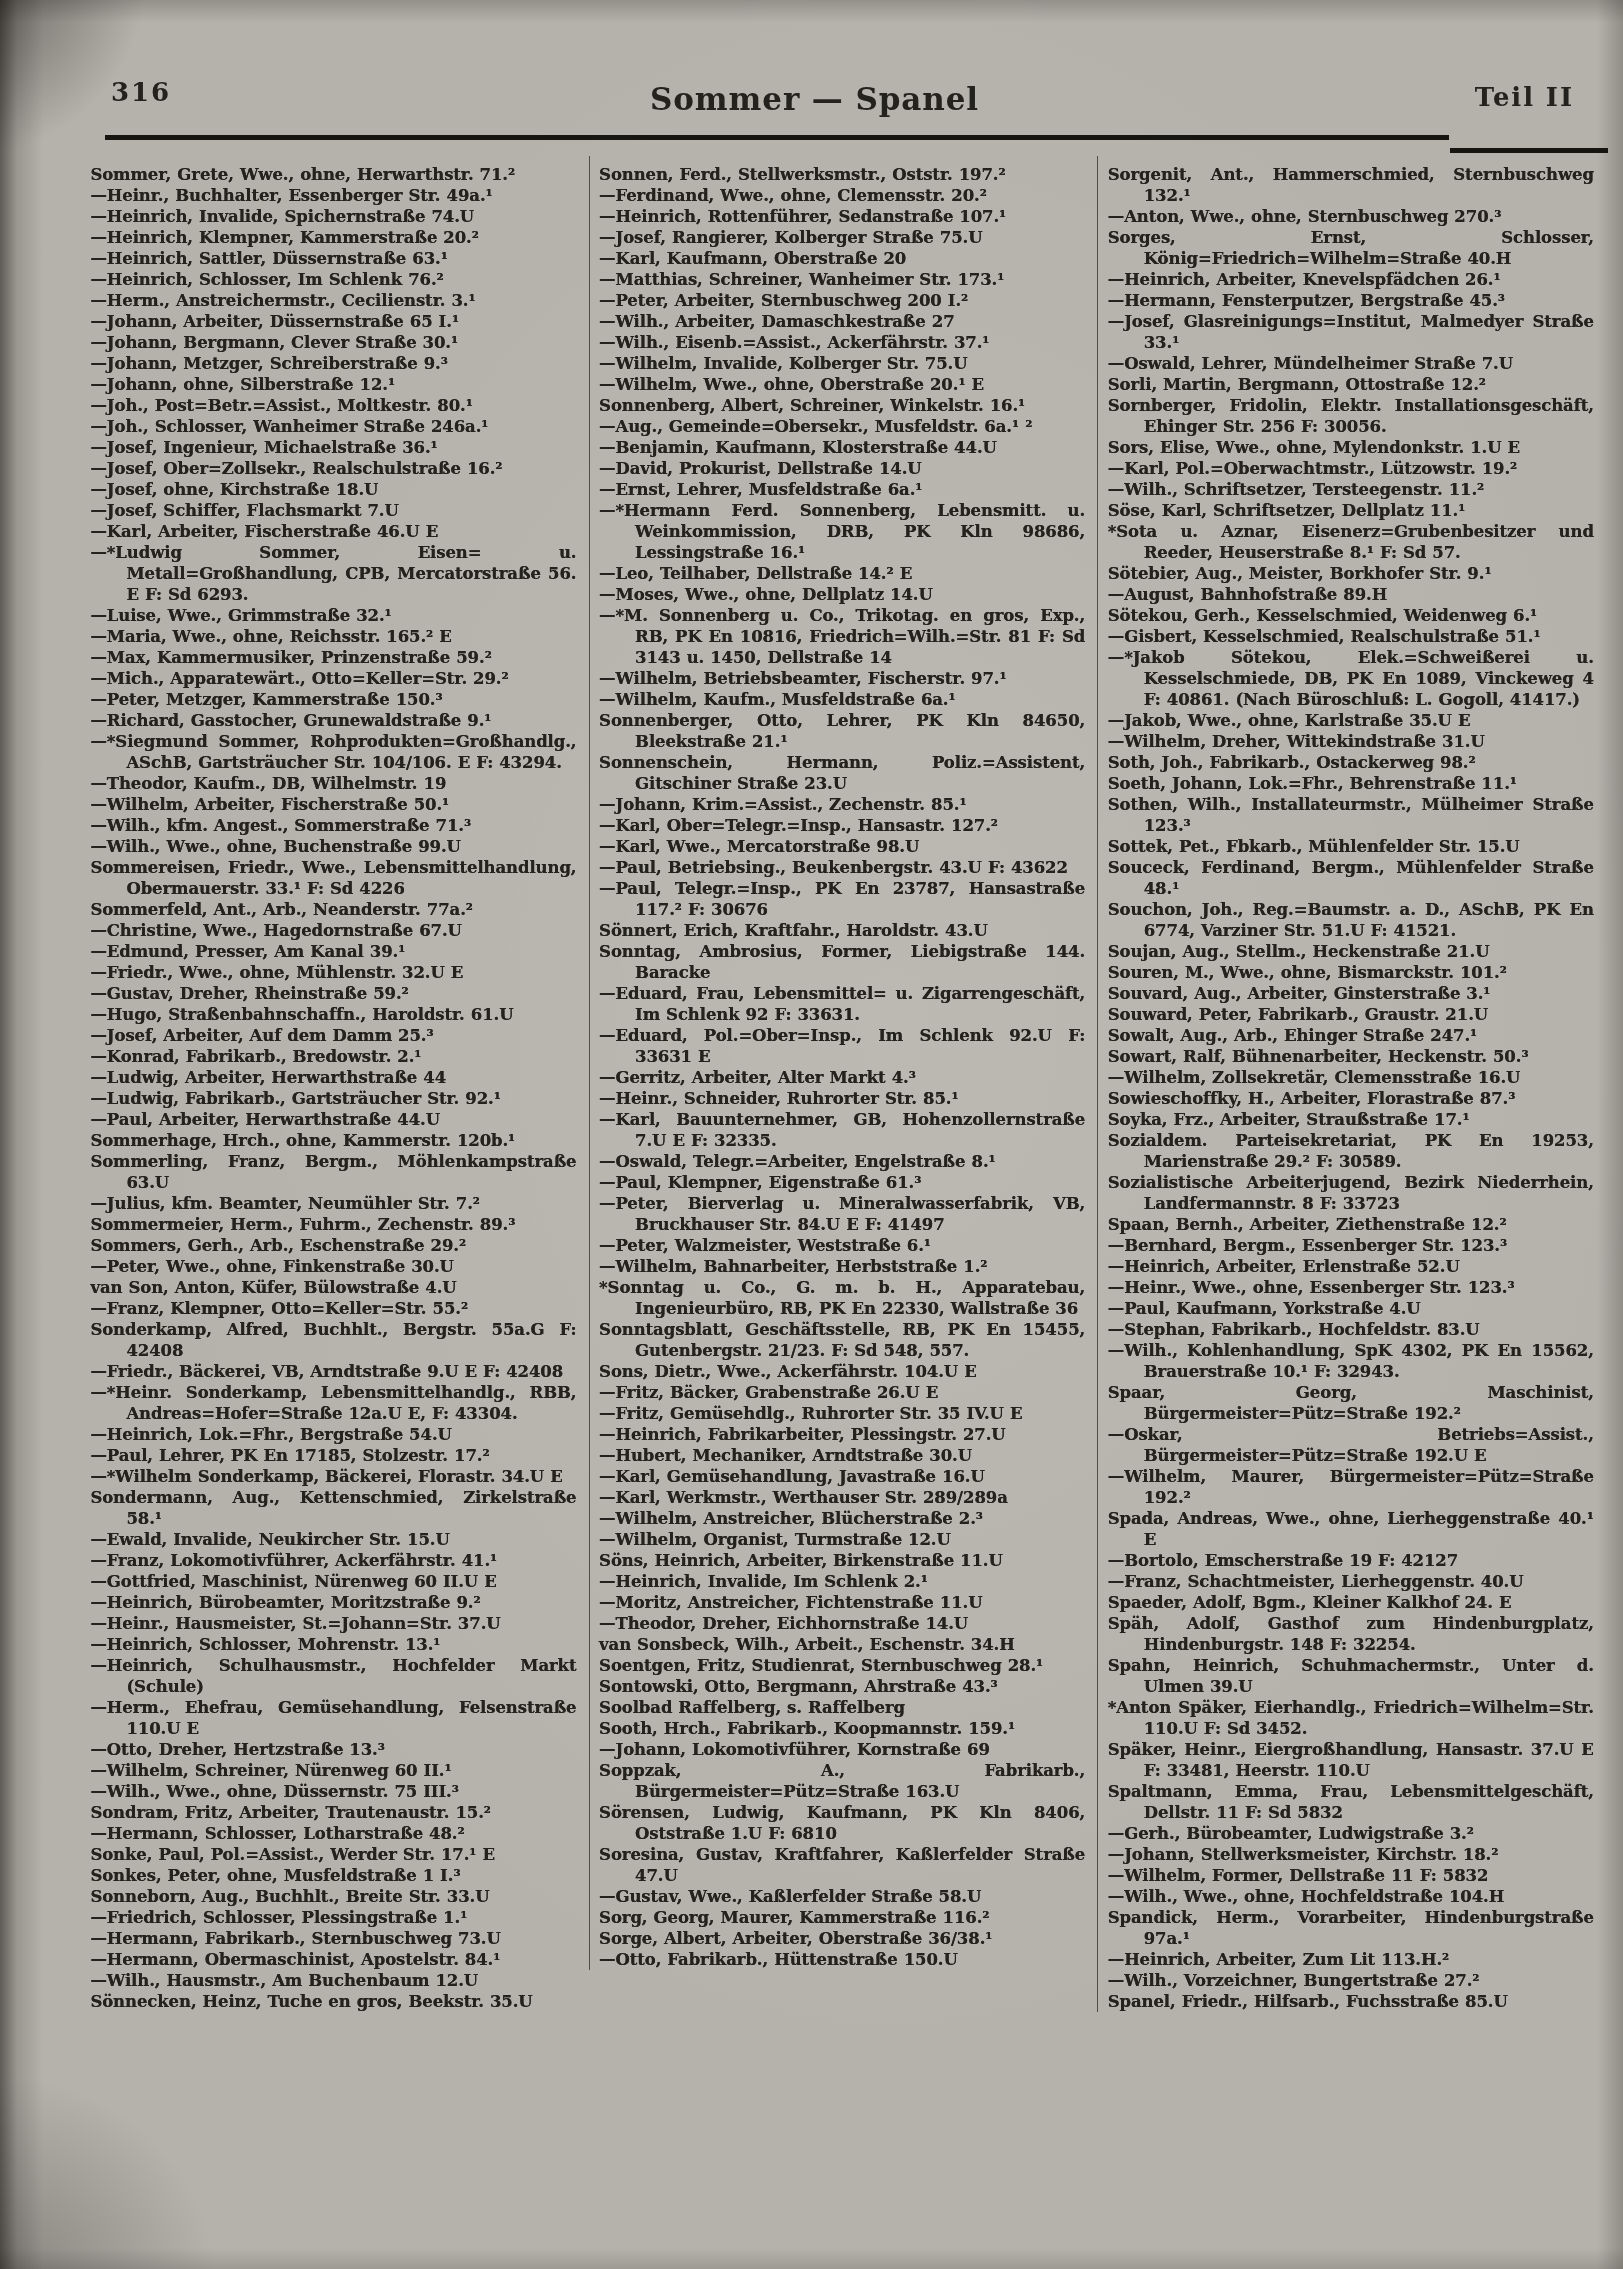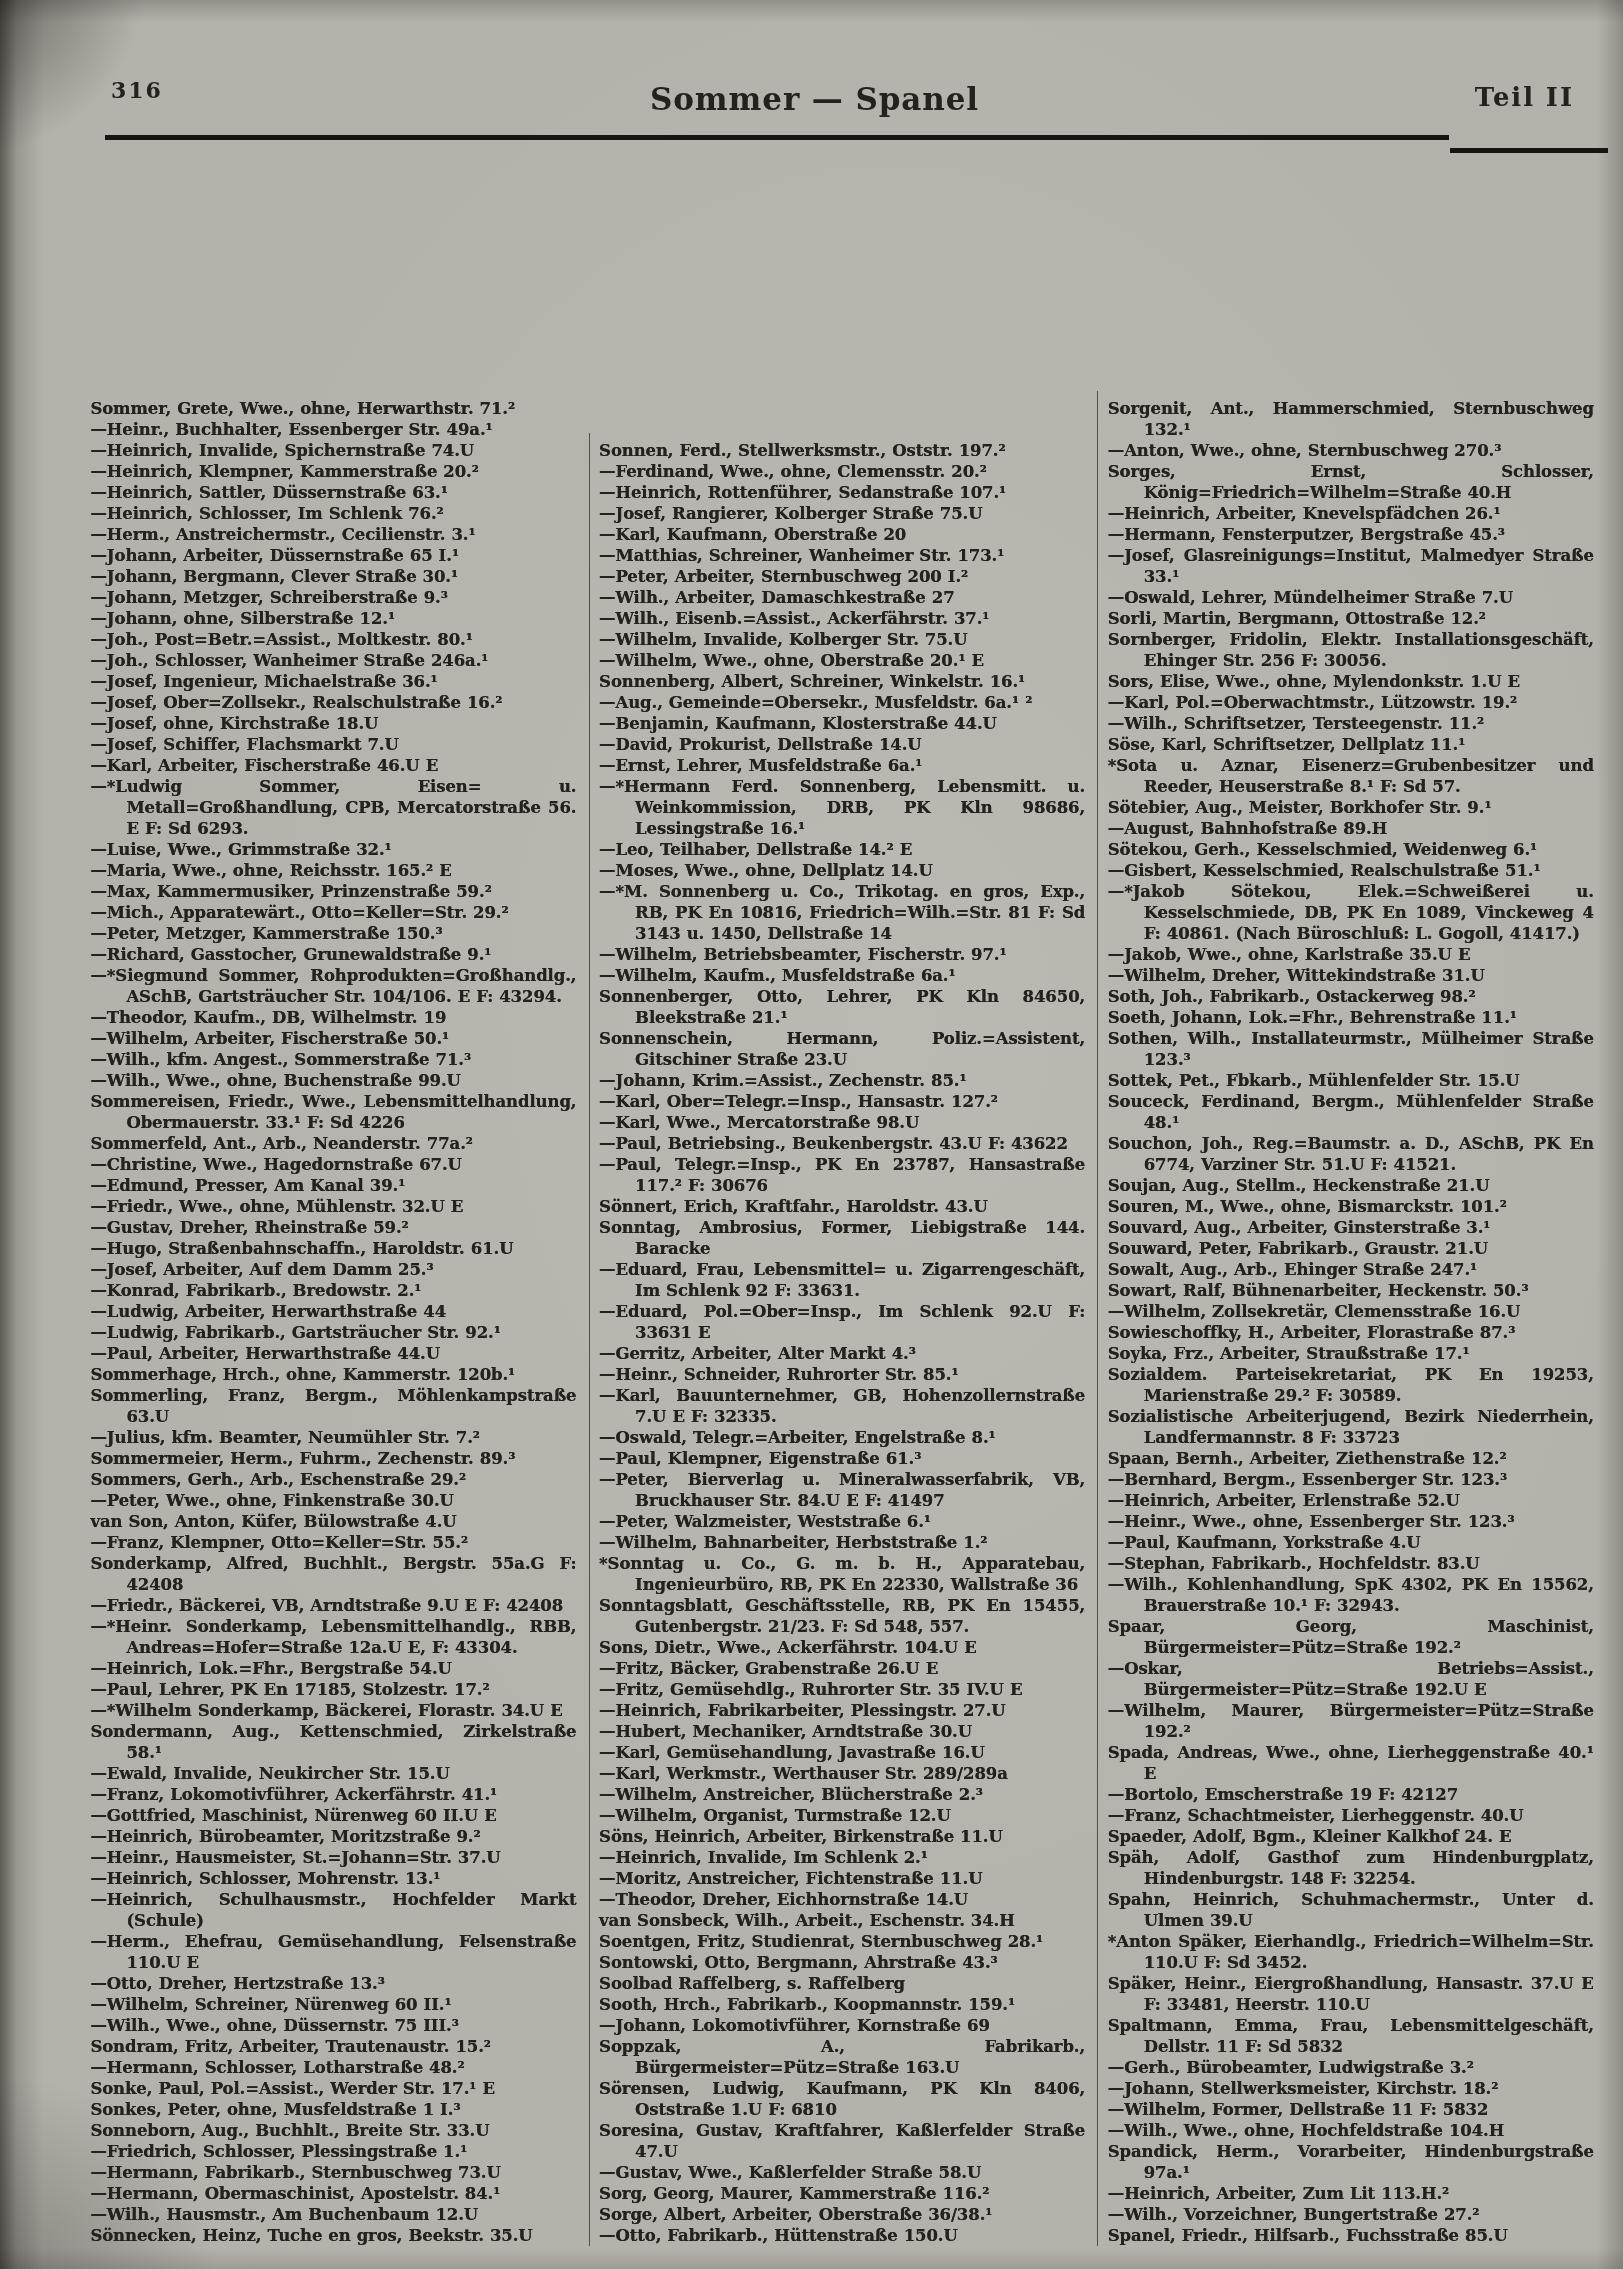--- a/index.html
+++ b/index.html
@@ -14,28 +14,28 @@
     background:
       radial-gradient(circle at -2% -1%, rgba(10,8,5,0.50), rgba(10,8,5,0) 179px),
       radial-gradient(circle at 0% 101%, rgba(10,8,5,0.28), rgba(10,8,5,0) 217px),
       radial-gradient(ellipse at 55% 45%, rgba(255,255,255,0.09), rgba(255,255,255,0) 62%),
       linear-gradient(90deg, rgba(15,12,8,0.52) 0px, rgba(15,12,8,0.16) 17px, rgba(15,12,8,0) 43px),
       linear-gradient(270deg, rgba(15,12,8,0.22) 0px, rgba(15,12,8,0) 26px),
       linear-gradient(180deg, rgba(15,12,8,0.20) 0px, rgba(15,12,8,0) 22.6px),
       linear-gradient(0deg, rgba(15,12,8,0.14) 0px, rgba(15,12,8,0) 21px);
   }
   .header{position:absolute;top:73px;left:0;right:0;height:68px;font-weight:700;}
-  .pagenum{position:absolute;left:111px;top:3.8px;font-size:22px;letter-spacing:1.9px;}
+  .pagenum{position:absolute;left:111px;top:3.8px;font-size:26px;letter-spacing:1.9px;}
   .title{position:absolute;left:650px;top:7.5px;font-size:31px;letter-spacing:0.9px;}
   .section{position:absolute;right:49px;top:9.4px;font-size:26px;letter-spacing:1.9px;text-align:right;}
   .rule-main{position:absolute;top:135px;left:105px;right:174px;height:4.7px;background:#17150f;}
   .rule-right{position:absolute;top:148px;right:15px;width:158px;height:4.7px;background:#17150f;}
   .columns{
     position:absolute;top:156px;left:81px;right:17px;bottom:22.6px;
-    display:flex;align-items:flex-end;
+    display:flex;align-items:flex-start;
   }
   .col{flex:1 1 0;padding:7.5px 12.2px 0 9.4px;overflow:hidden;}
   .col + .col{border-left:1.9px solid #514e46;}
   .entry{
     margin:0;
     padding-left:36px;text-indent:-36px;
     font-size:16.5px;line-height:21px;
     font-weight:700;
     text-align:justify;
     letter-spacing:-0.1px;

